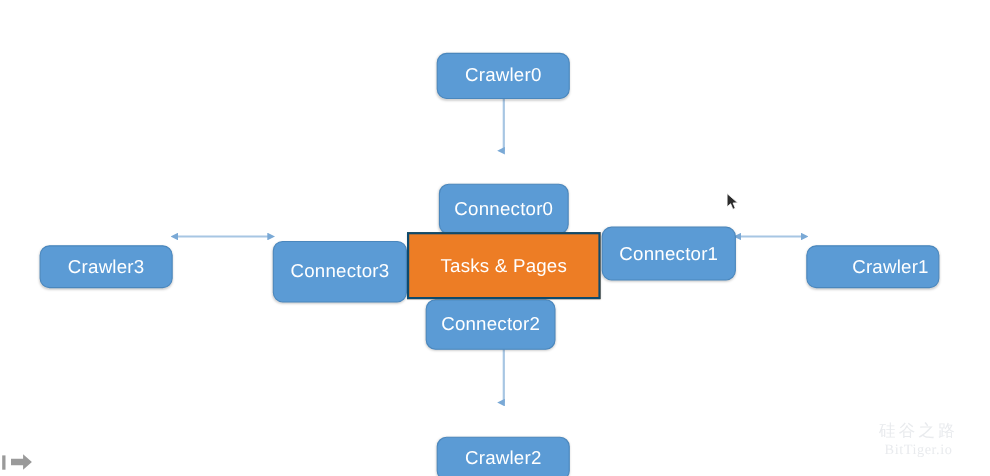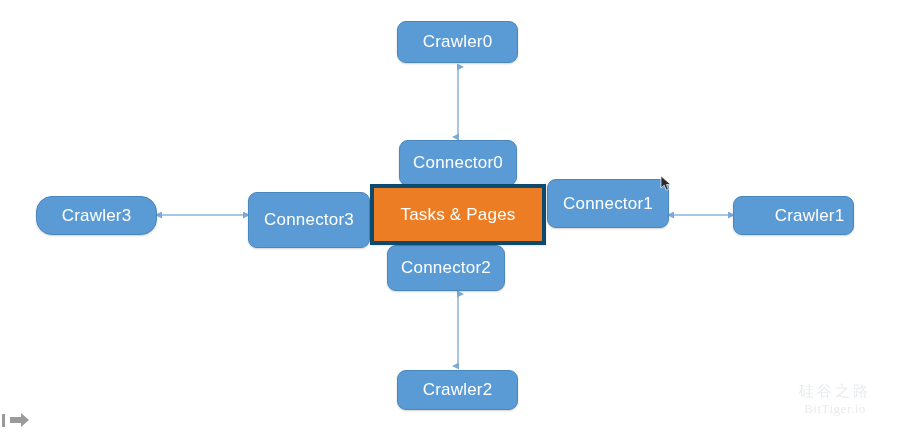--- a/index.html
+++ b/index.html
@@ -22,31 +22,32 @@
     box-sizing: border-box;
     display: flex;
     align-items: center;
     justify-content: center;
     color: #ffffff;
     font-size: 17px;
     font-weight: 400;
     letter-spacing: 0.2px;
     white-space: nowrap;
     user-select: none;
+    margin-top: 27px;
   }
   .node.blue {
     background: #5b9bd5;
     border: 1px solid #4a87bd;
     border-radius: 9px;
     box-shadow: 0 1px 2px rgba(0,0,0,0.18);
     z-index: 2;
   }
   .node.orange {
     background: #ed7d25;
-    border: 4px solid #0c4a6e;
+    border: 2px solid #0c4a6e;
     border-radius: 0;
     box-shadow: 0 1px 2px rgba(0,0,0,0.12);
     z-index: 5;
   }
   .edge-layer {
     position: absolute;
     left: 0;
     top: 0;
     width: 900px;
     height: 433px;
@@ -128,21 +129,21 @@
   </svg>
 
   <div class="node blue" style="left:397px; top:21px; width:121px; height:42px;">
     <span>Crawler0</span>
   </div>
 
   <div class="node blue" style="left:399px; top:140px; width:118px; height:46px;text-align:center;">
     <span>Connector0</span>
   </div>
 
-  <div class="node blue" style="left:36px; top:196px; width:121px; height:39px;border-radius:16px;">
+  <div class="node blue" style="left:36px; top:196px; width:121px; height:39px;">
     <span>Crawler3</span>
   </div>
 
   <div class="node blue" style="left:248px; top:192px; width:122px; height:56px;text-align:right;">
     <span>Connector3</span>
   </div>
 
   <div class="node orange" style="left:370px; top:184px; width:176px; height:61px;">
     <span>Tasks &amp; Pages</span>
   </div>

